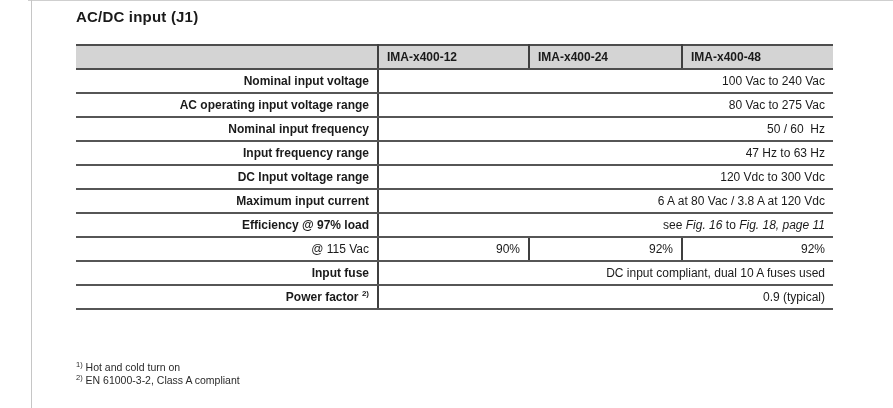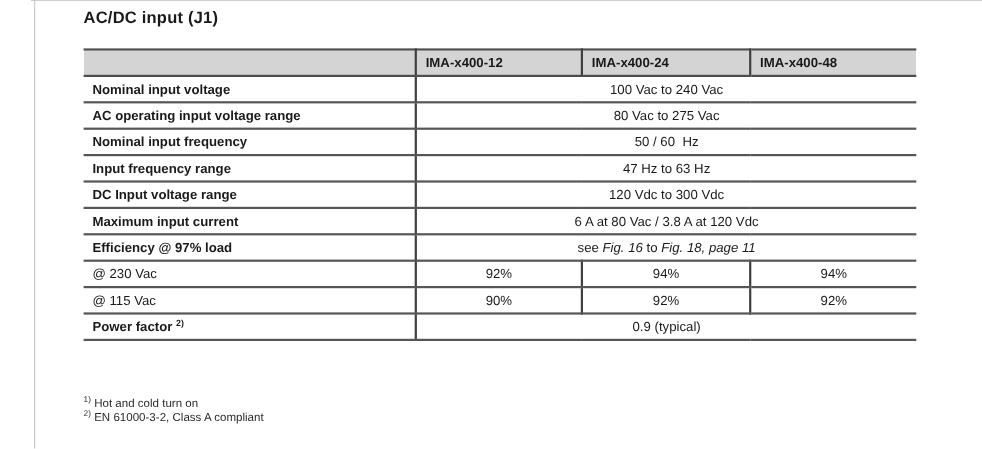--- a/index.html
+++ b/index.html
@@ -36,20 +36,21 @@
     top: 44px;
     width: 757px;
     border-collapse: collapse;
     table-layout: fixed;
     font-size: 12px;
   }
   table.spec th, table.spec td {
     padding: 0 8px;
     white-space: pre-wrap;
     overflow: hidden;
+    text-align: right;
   }
   tr.hdr th {
     height: 22px;
     background: #d4d4d4;
     border-top: 2px solid #4d4d4d;
     border-bottom: 2px solid #4d4d4d;
     font-weight: bold;
     text-align: left;
     font-size: 12px;
   }
@@ -140,30 +141,28 @@
     </tr>
     <tr class="data">
       <td class="lbl">Maximum input current</td>
       <td class="val" colspan="3">6 A at 80 Vac / 3.8 A at 120 Vdc</td>
     </tr>
     <tr class="data">
       <td class="lbl">Efficiency @ 97% load</td>
       <td class="val" colspan="3"><span>see </span><span class="it">Fig. 16</span><span> to </span><span class="it">Fig. 18, page 11</span></td>
     </tr>
     <tr class="data">
-      <td class="lbl-sub">@ 230 Vac</td>
-      <td class="pct">92%</td>
-      <td class="pct">94%</td>
-      <td class="pct-last">94%</td>
-    </tr>
-    <tr class="data">
       <td class="lbl-sub">@ 115 Vac</td>
       <td class="pct">90%</td>
       <td class="pct">92%</td>
       <td class="pct-last">92%</td>
+    </tr>
+    <tr class="data">
+      <td class="lbl">Input fuse</td>
+      <td class="val" colspan="3">DC input compliant, dual 10 A fuses used</td>
     </tr>
     <tr class="data">
       <td class="lbl"><span>Power factor </span><span class="suplbl">2)</span></td>
       <td class="val" colspan="3">0.9 (typical)</td>
     </tr>
   </tbody>
     </table>
 
   <div class="footnotes">
     <div><span class="fn-marker">1)</span><span> Hot and cold turn on</span></div>

